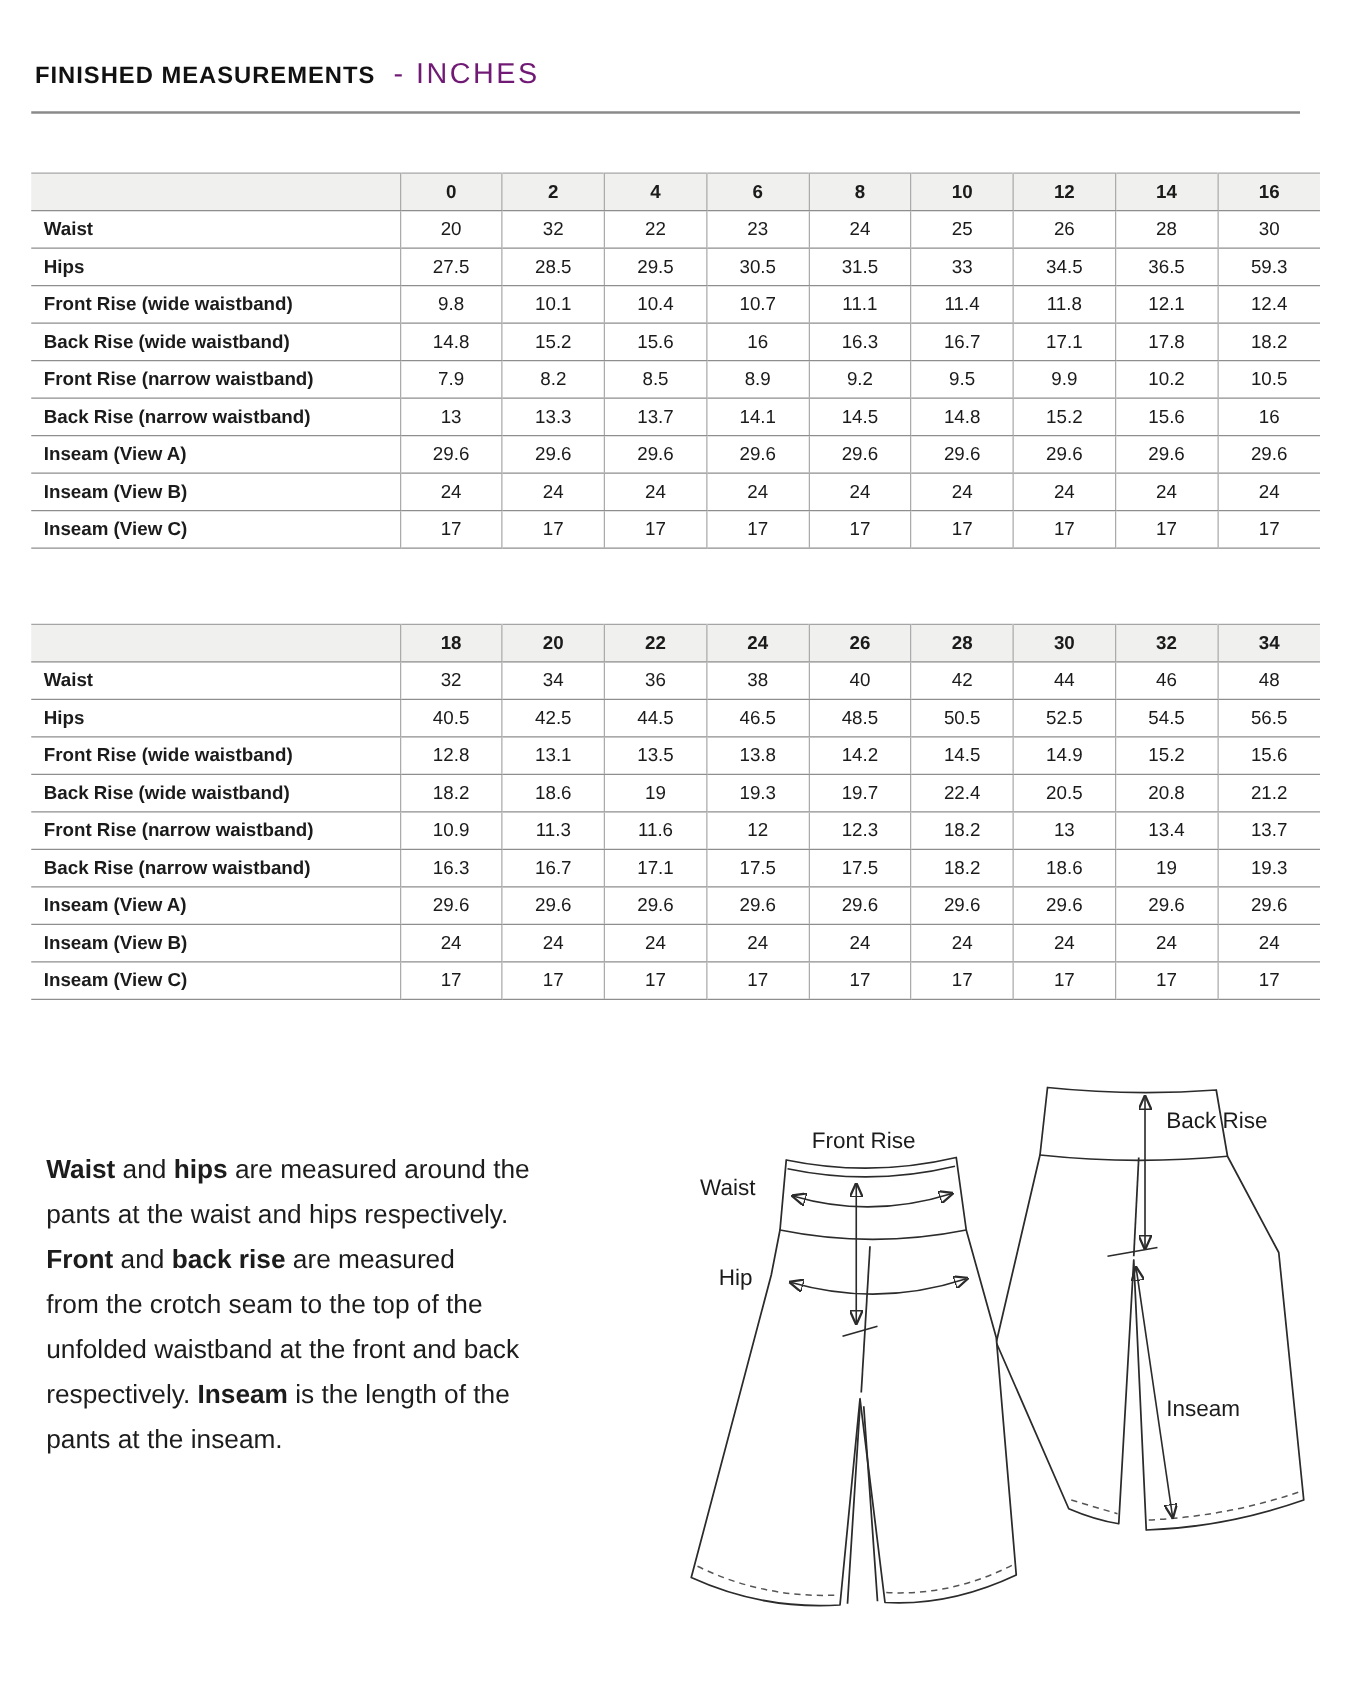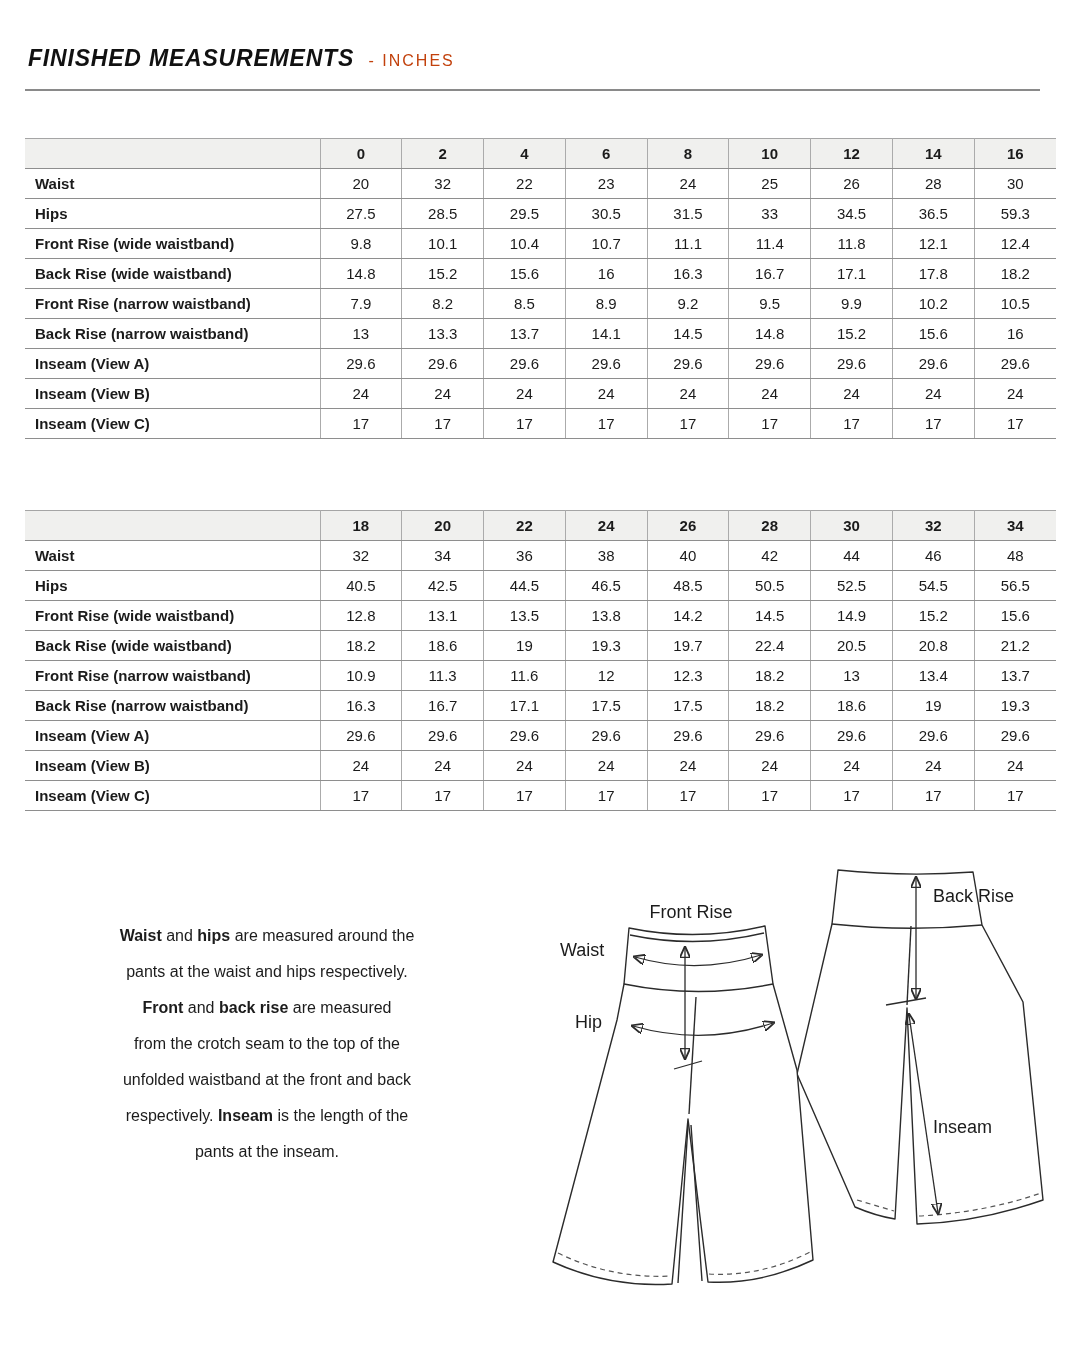--- a/index.html
+++ b/index.html
@@ -7,49 +7,49 @@
   body {
     position:relative;
     width:1080px; height:1350px;
     font-family:"Liberation Sans","DejaVu Sans",sans-serif;
     color:#1b1b1b;
     overflow:hidden;
   }
 
   
   .page-header { position:absolute; left:28px; top:45px; white-space:nowrap; }
-  .page-header .main { font-size:23px; font-weight:800; letter-spacing:.8px; color:#111;font-style:italic; }
-  .page-header .unit { font-size:16px; font-weight:400; letter-spacing:2px; color:#c2410c; margin-left:10px; }
+  .page-header .main { font-size:19px; font-weight:800; letter-spacing:.8px; color:#111; }
+  .page-header .unit { font-size:23px; font-weight:400; letter-spacing:2px; color:#701a75; margin-left:10px; }
   .title-rule { position:absolute; left:25px; top:89px; width:1015px; border-top:2px solid #8a8a8a; }
 
   
   table.meas {
     position:absolute; left:25px; width:1031px;
     border-collapse:collapse; table-layout:fixed;
     font-size:15px; color:#1b1b1b;
     border-top:1px solid #a5a5a5;
   }
   #t0 { top:138px; }
-  #t1 { top:510px; }
+  #t1 { top:499px; }
   table.meas th, table.meas td {
     height:30px; text-align:center; font-weight:400;
     border-bottom:1px solid #8e8e8e;
     border-left:1px solid #ababab;
     padding:0 2px;
   }
   table.meas .lbl {
     width:295px; text-align:left; padding-left:10px;
     font-weight:700; border-left:none;
   }
   table.meas thead th { background:#f0f0ee; font-weight:700; }
 
   
   .description {
     position:absolute; left:37px; top:918px; width:460px;
-    font-size:16px; line-height:36px; color:#1c1c1c;text-align:center;
+    font-size:21px; line-height:36px; color:#1c1c1c;
   }
   .description b { font-weight:700; }
 
   
   .diagram { position:absolute; left:525px; top:862px; width:545px; height:438px; }
   .diagram path, .diagram line { stroke:#2b2b2b; fill:none; stroke-width:1.4; }
   .diagram path.sil { fill:#ffffff; stroke-linejoin:round; }
   .diagram path.dash { stroke-dasharray:5 4; stroke-width:1.2; stroke:#555; }
   .diagram path.arrow { stroke-width:1.3; }
   .diagram text {

